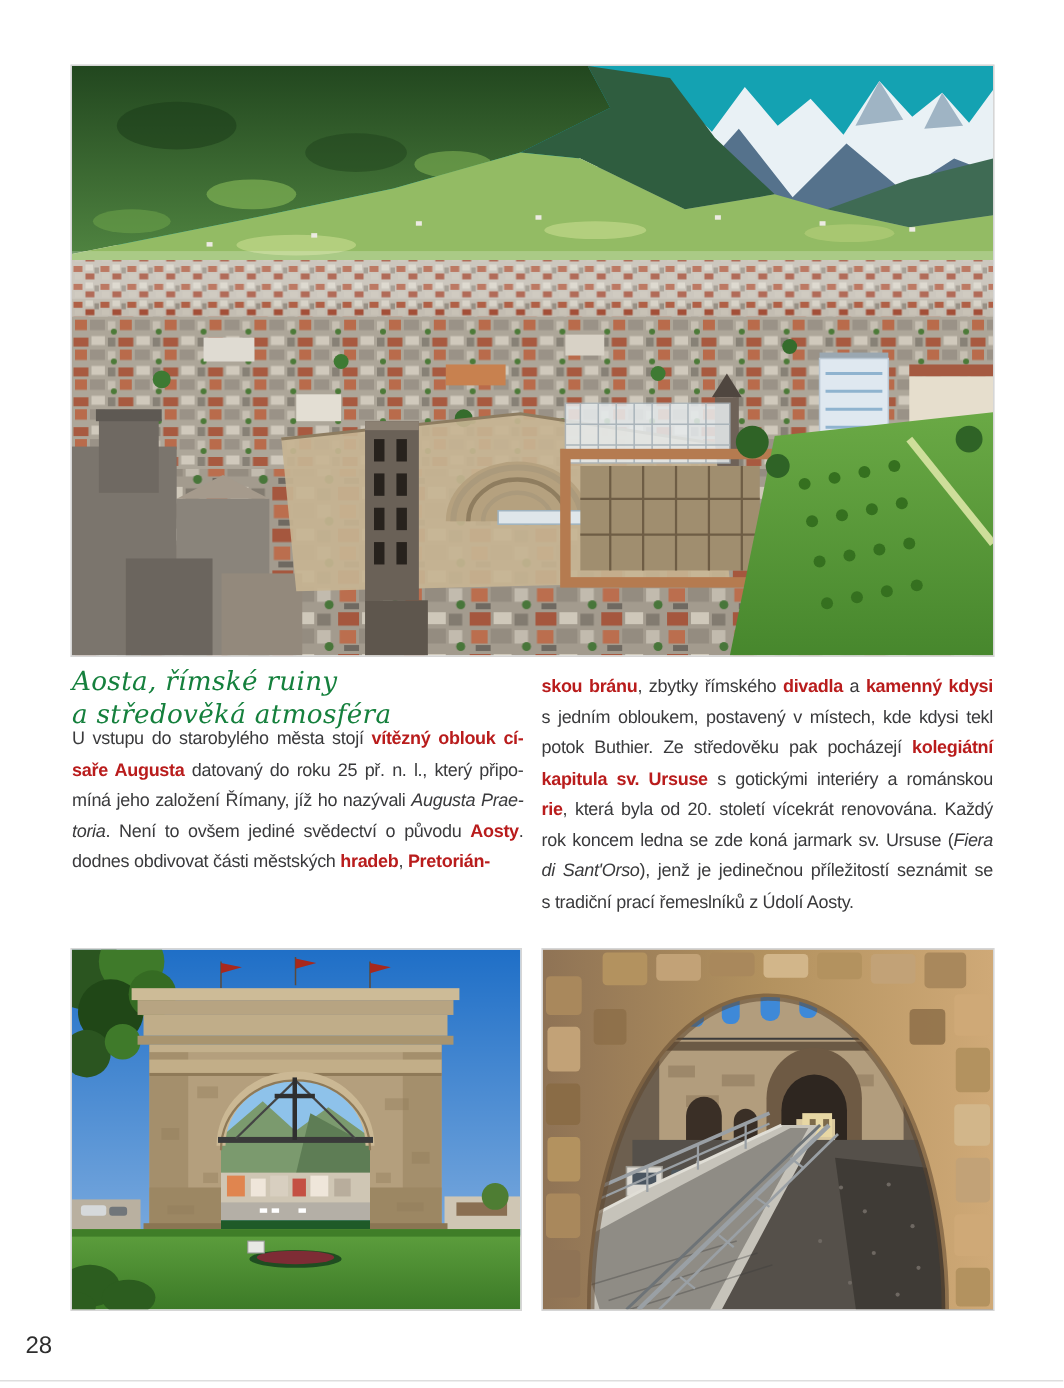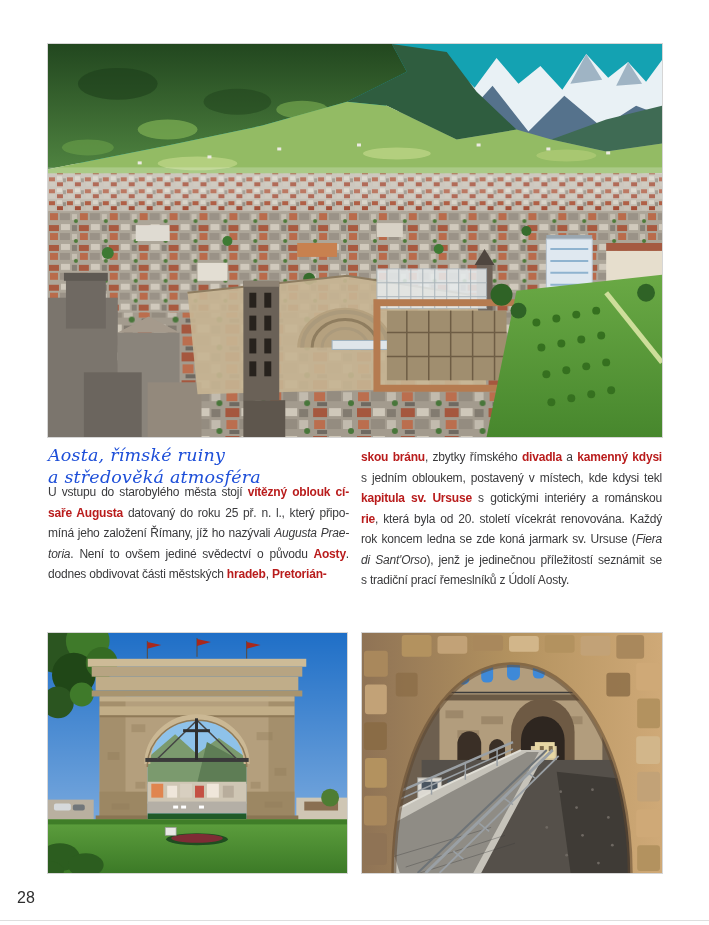--- a/index.html
+++ b/index.html
@@ -6,21 +6,21 @@
   html,body { width:709px; height:925px; }
   body { background:#ffffff; font-family:"Liberation Sans", sans-serif; position:relative; overflow:hidden; }
   .photo { position:absolute; border:1px solid #d6d6d6; overflow:hidden; background:#eee; }
   #photo-top  { left:47px;  top:43px;  width:616px; height:395px; }
   #photo-arch { left:47px;  top:632px; width:301px; height:242px; }
   #photo-gate { left:361px; top:632px; width:302px; height:242px; }
   .photo svg { display:block; width:100%; height:100%; }
 
   #heading { position:absolute; left:48px; top:444px; width:300px;
              font-family:"DejaVu Serif", serif; font-style:italic;
-             font-size:17.5px; line-height:22px; color:#1d4ed8; letter-spacing:.2px; }
+             font-size:17.5px; line-height:22px; color:#15803d; letter-spacing:.2px; }
 
   .col { position:absolute; width:301px; font-size:12px; line-height:20.5px;
          color:#3a3a3c; letter-spacing:-0.2px; }
   #col-left  { left:48px;  top:482px; }
   #col-right { left:361px; top:447px; }
   .tl { text-align:justify; text-align-last:justify; }
   .tl.last { text-align-last:left; }
   .tl b { font-weight:700; color:#b91c1c; }
   .tl i { font-style:italic; }
 
@@ -246,20 +246,21 @@
 <div class="col" id="col-left">
     <div class="tl"><span>U vstupu do starobylého města stojí </span><b>vítězný oblouk cí-</b></div>
     <div class="tl"><b>saře Augusta </b><span>datovaný do roku 25 př. n. l., který připo-</span></div>
     <div class="tl"><span>míná jeho založení Římany, jíž ho nazývali </span><i>Augusta Prae-</i></div>
     <div class="tl"><i>toria</i><span>. Není to ovšem jediné svědectví o původu </span><b>Aosty</b><span>.</span></div>
     <div class="tl last"><span>dodnes obdivovat části městských </span><b>hradeb</b><span>, </span><b>Pretorián-</b></div>
   </div>
 <div class="col" id="col-right">
     <div class="tl"><b>skou bránu</b><span>, zbytky římského </span><b>divadla</b><span> a </span><b>kamenný kdysi</b></div>
     <div class="tl"><span>s jedním obloukem, postavený v místech, kde kdysi tekl</span></div>
+    <div class="tl"><span>potok Buthier. Ze středověku pak pocházejí </span><b>kolegiátní</b></div>
     <div class="tl"><b>kapitula sv. Ursuse</b><span> s gotickými interiéry a románskou</span></div>
     <div class="tl"><b>rie</b><span>, která byla od 20. století vícekrát renovována. Každý</span></div>
     <div class="tl"><span>rok koncem ledna se zde koná jarmark sv. Ursuse (</span><i>Fiera</i></div>
     <div class="tl"><i>di Sant'Orso</i><span>), jenž je jedinečnou příležitostí seznámit se</span></div>
     <div class="tl last"><span>s tradiční prací řemeslníků z Údolí Aosty.</span></div>
   </div>
 
 <div class="photo" id="photo-arch">
 <svg viewBox="0 0 301 242" preserveAspectRatio="none">
   <defs>

